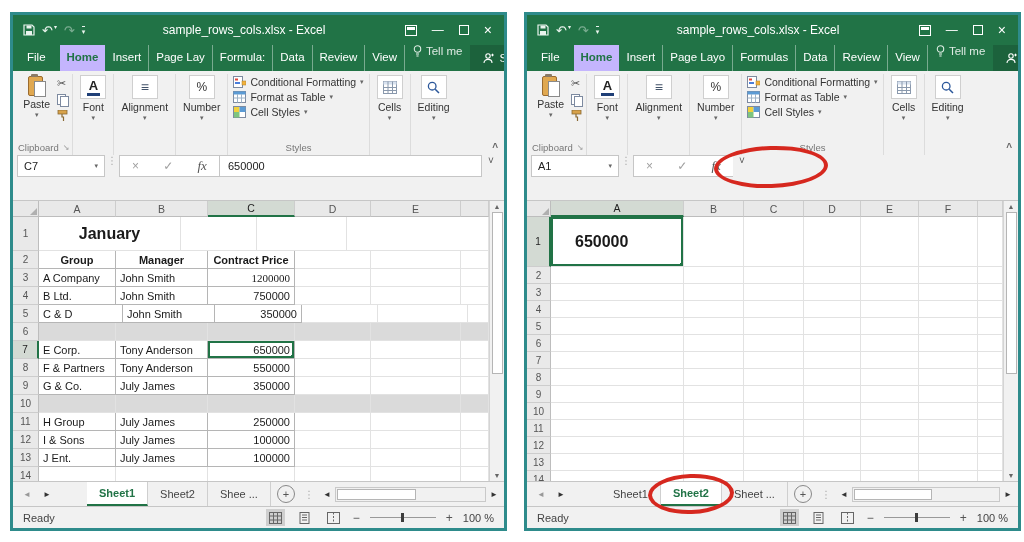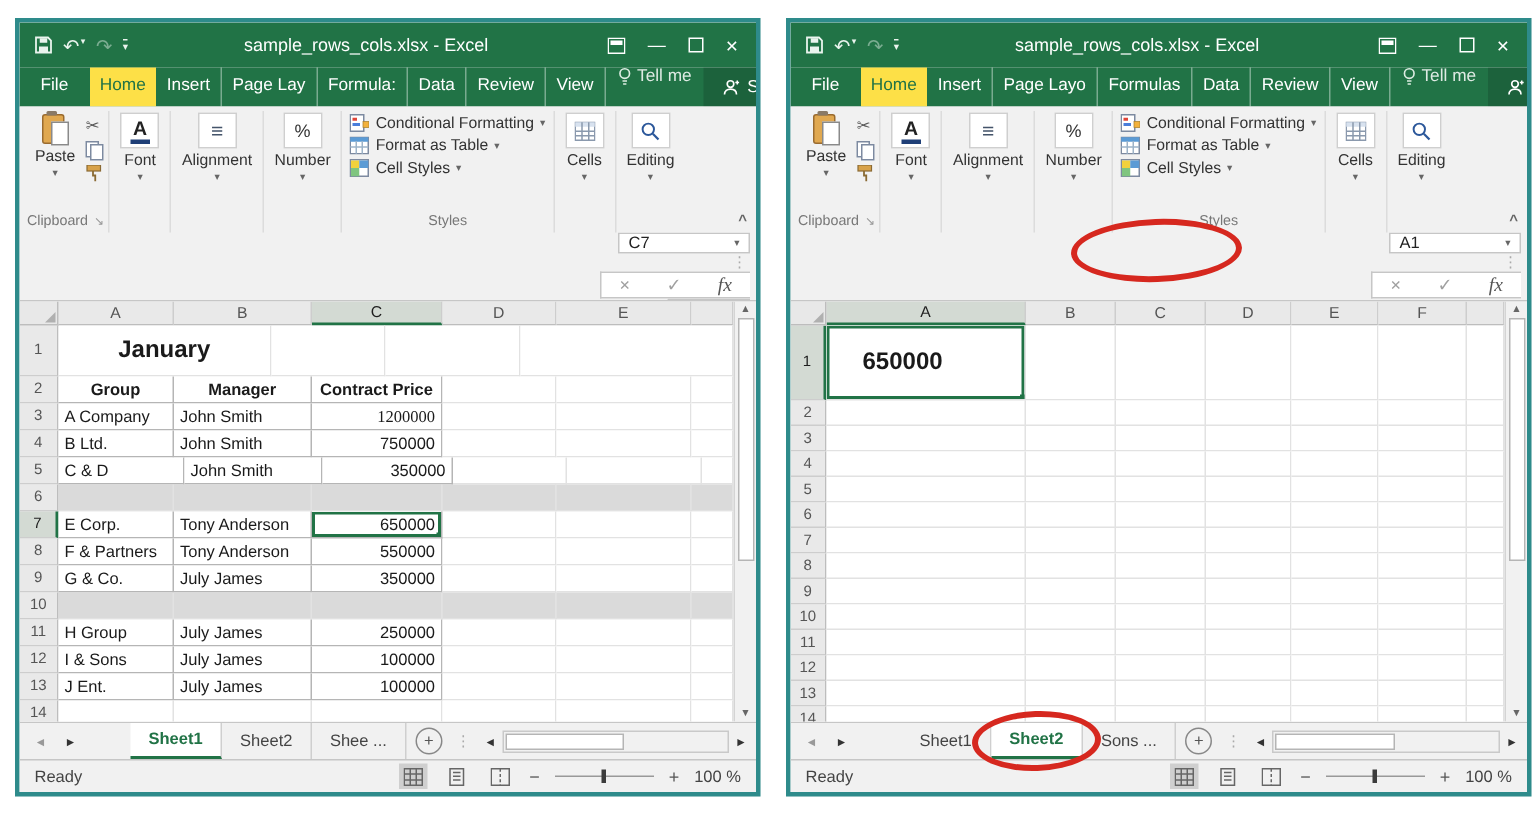--- a/index.html
+++ b/index.html
@@ -16,21 +16,21 @@
   .qcustom{font-size:7px;border-top:1px solid #eaf4ee;padding-top:1px;}
   .title{flex:1;text-align:center;font-size:12px;white-space:nowrap;overflow:hidden;}
   .controls{display:flex;align-items:center;gap:15px;padding:0 12px 0 8px;font-size:12px;}
   .maxbox{display:inline-block;width:8px;height:8px;border:1px solid #fff;}
   .ctrl{line-height:1;}
   
   .menubar{height:26px;min-height:26px;background:#217346;display:flex;align-items:stretch;color:#fff;font-size:11.5px;}
   .file-tab{padding:6px 14px 5px;}
   .mtabs{display:flex;align-items:stretch;}
   .mtab{padding:6px 7px 5px;border-right:1px solid rgba(255,255,255,.4);white-space:nowrap;}
-  .mtab.active{background:#fde047;color:#217346;font-weight:normal;border-right:none;}
+  .mtab.active{background:#c4b5fd;color:#217346;font-weight:bold;border-right:none;}
   .tellme{display:flex;align-items:flex-start;gap:4px;padding:0 8px;color:rgba(255,255,255,.85);white-space:nowrap;}
   .share{margin-left:auto;display:flex;align-items:center;gap:5px;padding:0 13px;background:rgba(0,0,0,.14);white-space:nowrap;}
   
   .ribbon{height:84px;min-height:84px;background:#f1f1f1;display:flex;align-items:stretch;position:relative;padding:3px 2px 0;box-sizing:border-box;}
   .rgroup{border-right:1px solid #dcdcdc;display:flex;flex-direction:column;align-items:center;padding:0 3px;}
   .rgrow{display:flex;gap:3px;}
   .bigbtn{display:flex;flex-direction:column;align-items:center;font-size:10.5px;color:#333;padding:1px 4px;}
   .bigbtn .caret{font-size:7px;color:#666;margin-top:1px;}
   .iconbox{width:26px;height:24px;background:#fff;border:1px solid #cfcfcf;display:flex;align-items:center;justify-content:center;margin-bottom:2px;box-sizing:border-box;}
   .glabel{margin-top:auto;font-size:9.5px;color:#777;padding:1px 0 2px;display:flex;align-items:center;gap:4px;}
@@ -43,21 +43,21 @@
   .smallcol{display:flex;flex-direction:column;gap:4px;padding-top:3px;font-size:11px;color:#555;align-items:flex-start;}
   .copyic{position:relative;width:11px;height:12px;display:inline-block;}
   .copyic i{position:absolute;width:7px;height:9px;background:#fff;border:1px solid #7d8aa0;}
   .copyic i:first-child{left:0;top:0;}
   .copyic i:last-child{left:3px;top:2px;}
   .fonticon{font-weight:bold;font-size:13px;color:#222;line-height:1;border-bottom:3px solid #1f3f77;padding:0 2px 1px;}
   .stylerow{display:flex;align-items:center;gap:4px;font-size:10.5px;color:#333;padding:1.5px 2px;white-space:nowrap;align-self:flex-start;}
   .stylerow .caret{font-size:7px;color:#666;}
   .collapse{position:absolute;right:6px;bottom:2px;font-size:10px;color:#666;font-weight:bold;}
   
-  .formularow{height:45px;min-height:45px;display:flex;align-items:flex-end;padding:0 4px;background:#f1f1f1;flex-direction:column;}
+  .formularow{height:45px;min-height:45px;display:flex;align-items:flex-start;padding:0 4px;background:#f1f1f1;}
   .namebox{width:88px;min-width:88px;height:22px;background:#fff;border:1px solid #c6c6c6;display:flex;align-items:center;font-size:11px;color:#222;padding:0 6px;box-sizing:border-box;}
   .namebox .caret{margin-left:auto;font-size:7px;color:#666;}
   .fdots{width:14px;text-align:center;color:#aaa;font-size:10px;}
   .fbuttons{width:100px;min-width:100px;height:22px;background:#fff;border:1px solid #c6c6c6;border-right:none;display:flex;align-items:center;justify-content:space-around;color:#a0a0a0;font-size:12px;box-sizing:border-box;}
   .fx{font-family:"Liberation Serif",serif;font-style:italic;font-size:13px;color:#555;}
   .fvalue{flex:1;height:22px;background:#fff;border:1px solid #c6c6c6;display:flex;align-items:center;padding:0 8px;font-size:11px;color:#222;box-sizing:border-box;}
   .fchevron{width:18px;text-align:center;color:#555;font-size:10px;}
   
   .gridwrap{flex:1;position:relative;background:#fff;border-top:1px solid #c6c6c6;overflow:hidden;}
   .gridinner{position:absolute;left:0;top:0;right:15px;bottom:0;display:flex;flex-direction:column;overflow:hidden;}
@@ -884,21 +884,21 @@
     </div>
 
     <div class="sheetbar">
       <div class="navzone">
         <span class="nav">◄</span>
         <span class="nav dark">►</span>
       </div>
       <span class="stabs">
           <span class="stab">Sheet1</span>
           <span class="stab active">Sheet2</span>
-          <span class="stab">Sons ...</span>
+          <span class="stab">Sheet ...</span>
         </span>
       <span class="plus">+</span>
       <span class="sheetdots">⋮</span>
       <div class="hscroll">
         <span class="nav dark">◄</span>
         <div class="htrack">
             <div class="hthumb"></div>
           </div>
         <span class="nav dark">►</span>
       </div>

